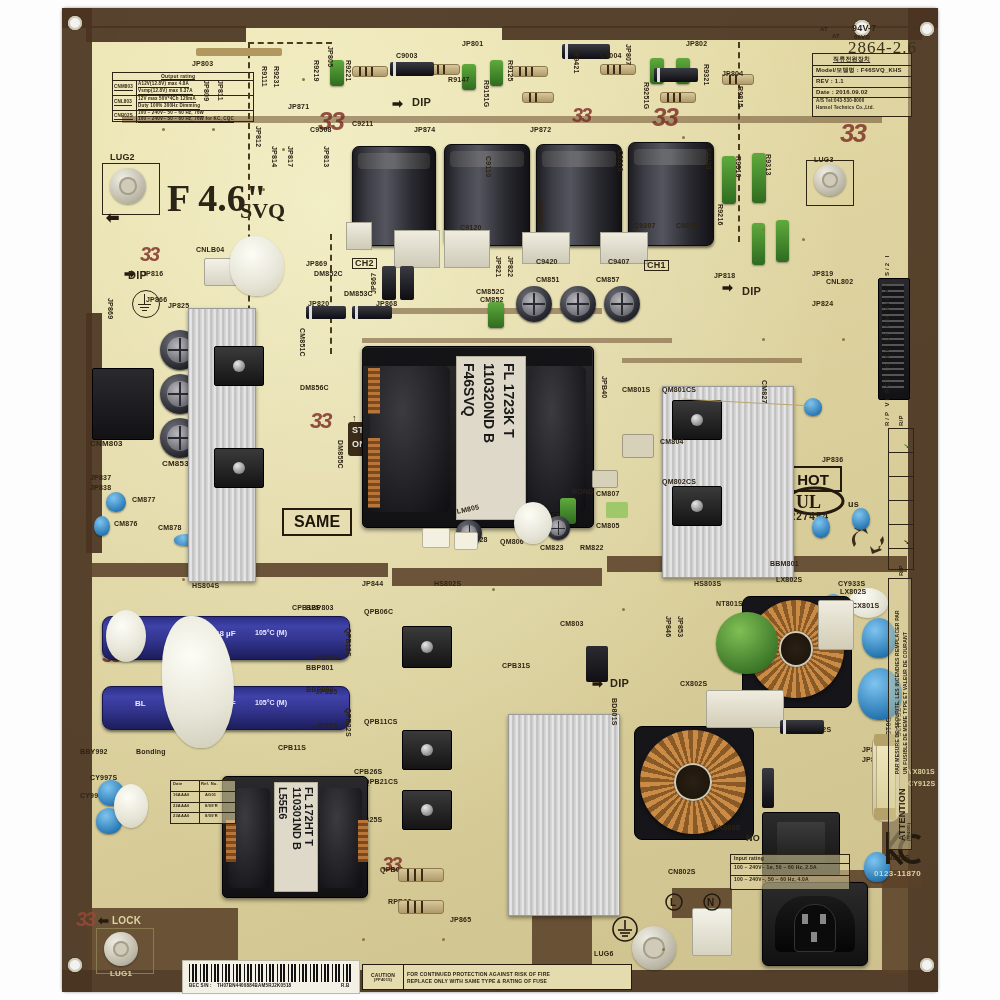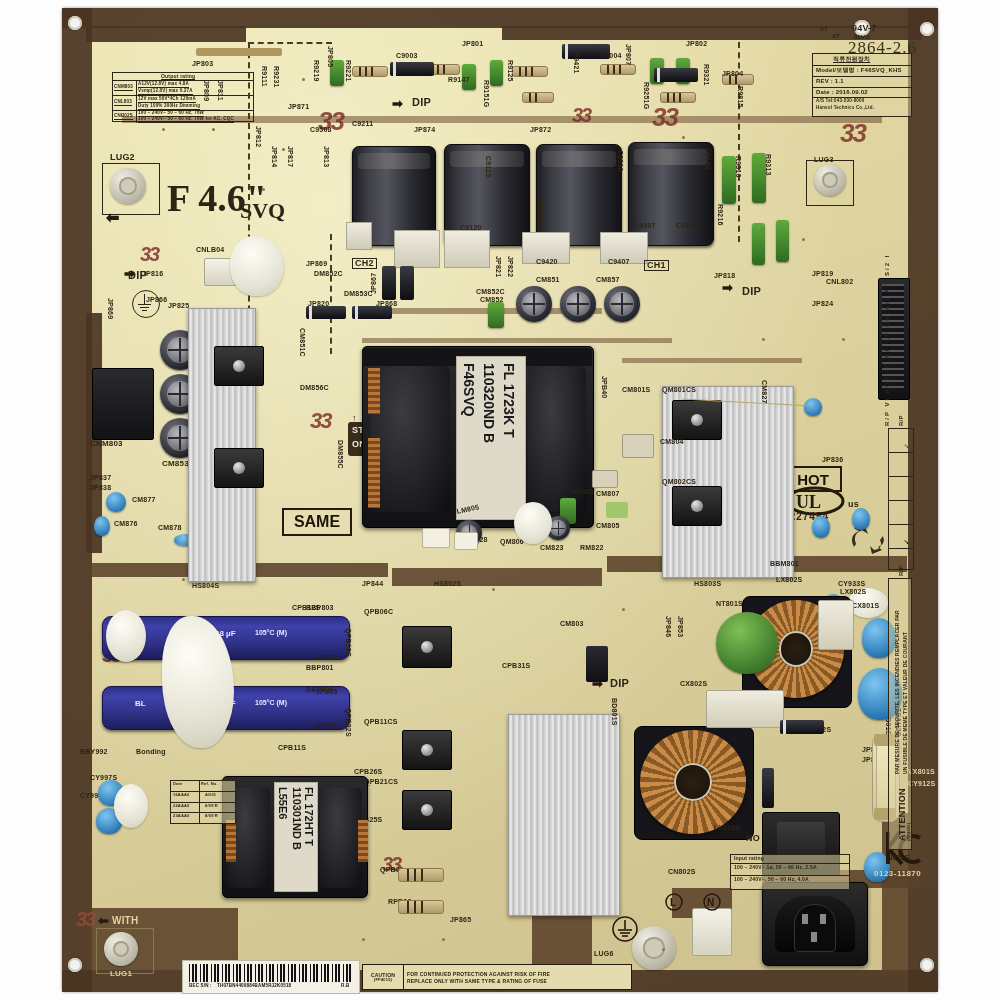--- a/index.html
+++ b/index.html
@@ -242,21 +242,21 @@
     <div class="arrow" style="left:330px;top:88px;font-size:13px;">➡</div>
     <div class="silk s11" style="left:350px;top:89px;">DIP</div>
     <div class="arrow" style="left:62px;top:258px;font-size:13px;">➡</div>
     <div class="silk s11" style="left:66px;top:262px;">DIP</div>
     <div class="arrow" style="left:660px;top:272px;font-size:13px;">➡</div>
     <div class="silk s11" style="left:680px;top:278px;">DIP</div>
     <div class="arrow" style="left:530px;top:668px;font-size:13px;">➡</div>
     <div class="silk s11" style="left:548px;top:670px;">DIP</div>
 
     <div class="arrow" style="left:36px;top:905px;font-size:13px;">⬅</div>
-    <div class="silk s10" style="left:50px;top:908px;color:#ded3a0;">WITH</div>
+    <div class="silk s10" style="left:50px;top:908px;color:#ded3a0;">LOCK</div>
     <div style="position:absolute;left:34px;top:920px;width:56px;height:44px;border:1px solid #8a7a50;"></div>
     <div class="lug" style="left:42px;top:924px;width:34px;height:34px;">
         <div class="hl"></div>
       </div>
     <div class="silk s8" style="left:48px;top:962px;color:#ded3a0;">LUG1</div>
 
     <div class="dashline" style="left:186px;top:34px;height:300px;"></div>
     <div class="dashline" style="left:268px;top:226px;height:120px;"></div>
     <div class="dashline" style="left:676px;top:34px;height:200px;"></div>
     <div class="dashlineh" style="left:186px;top:34px;width:84px;"></div>

